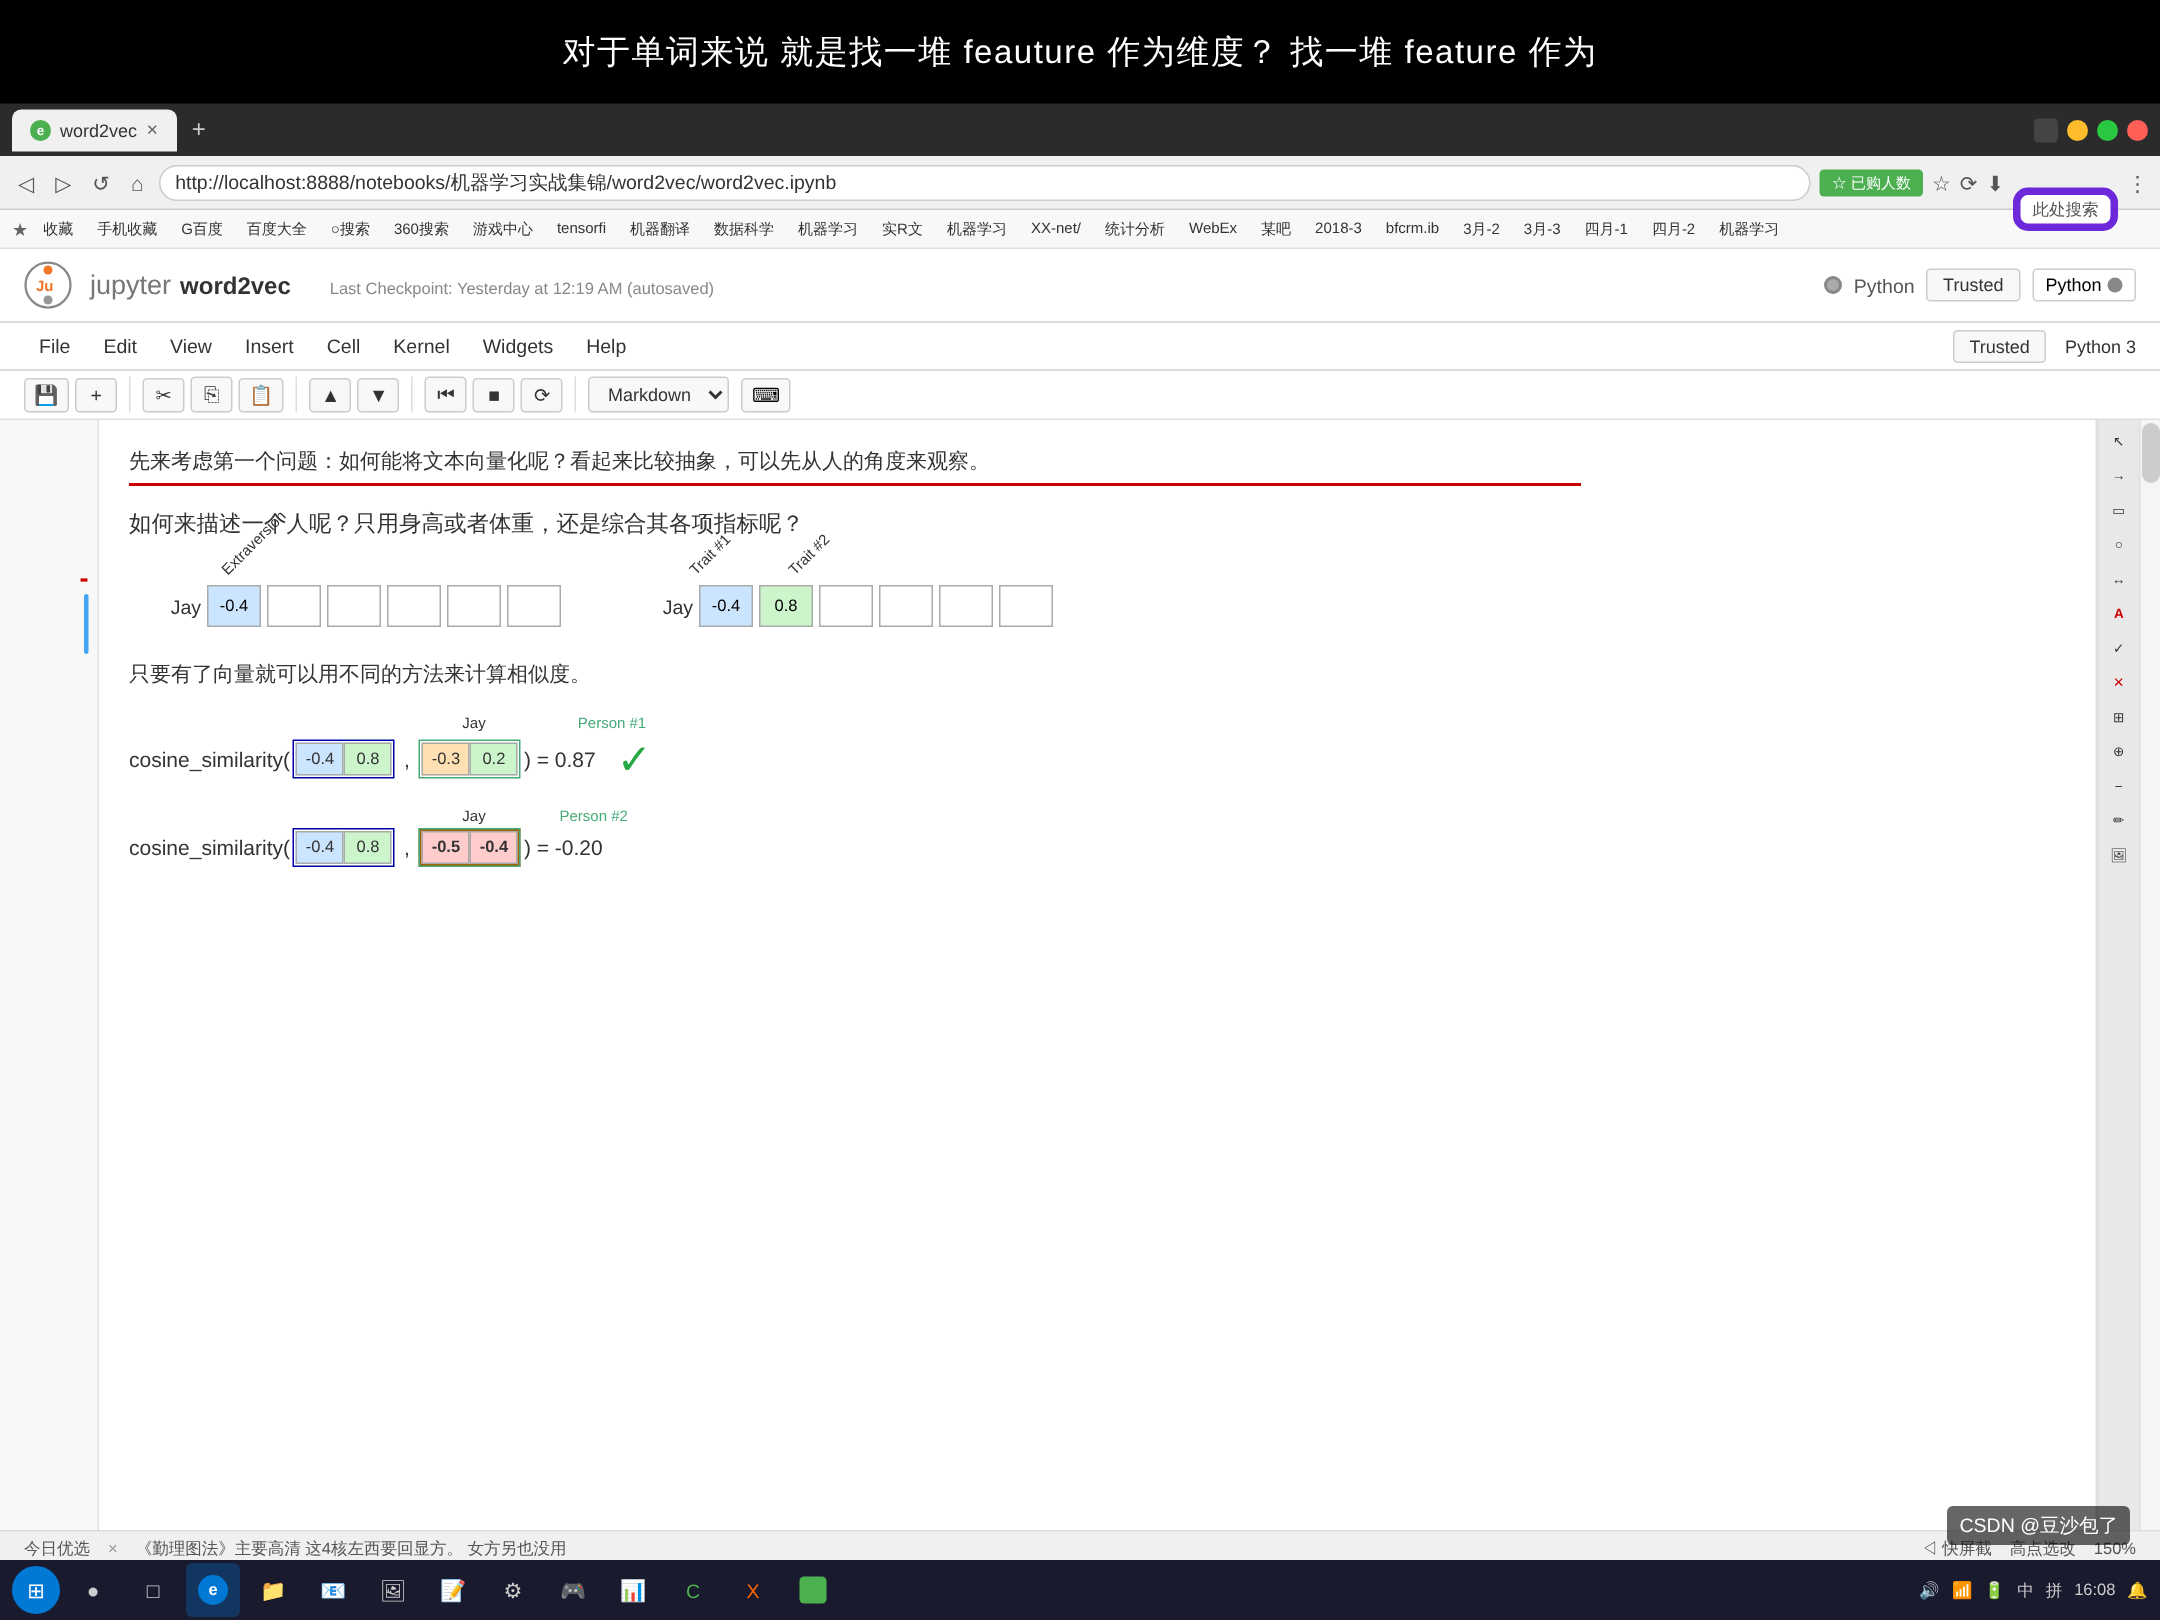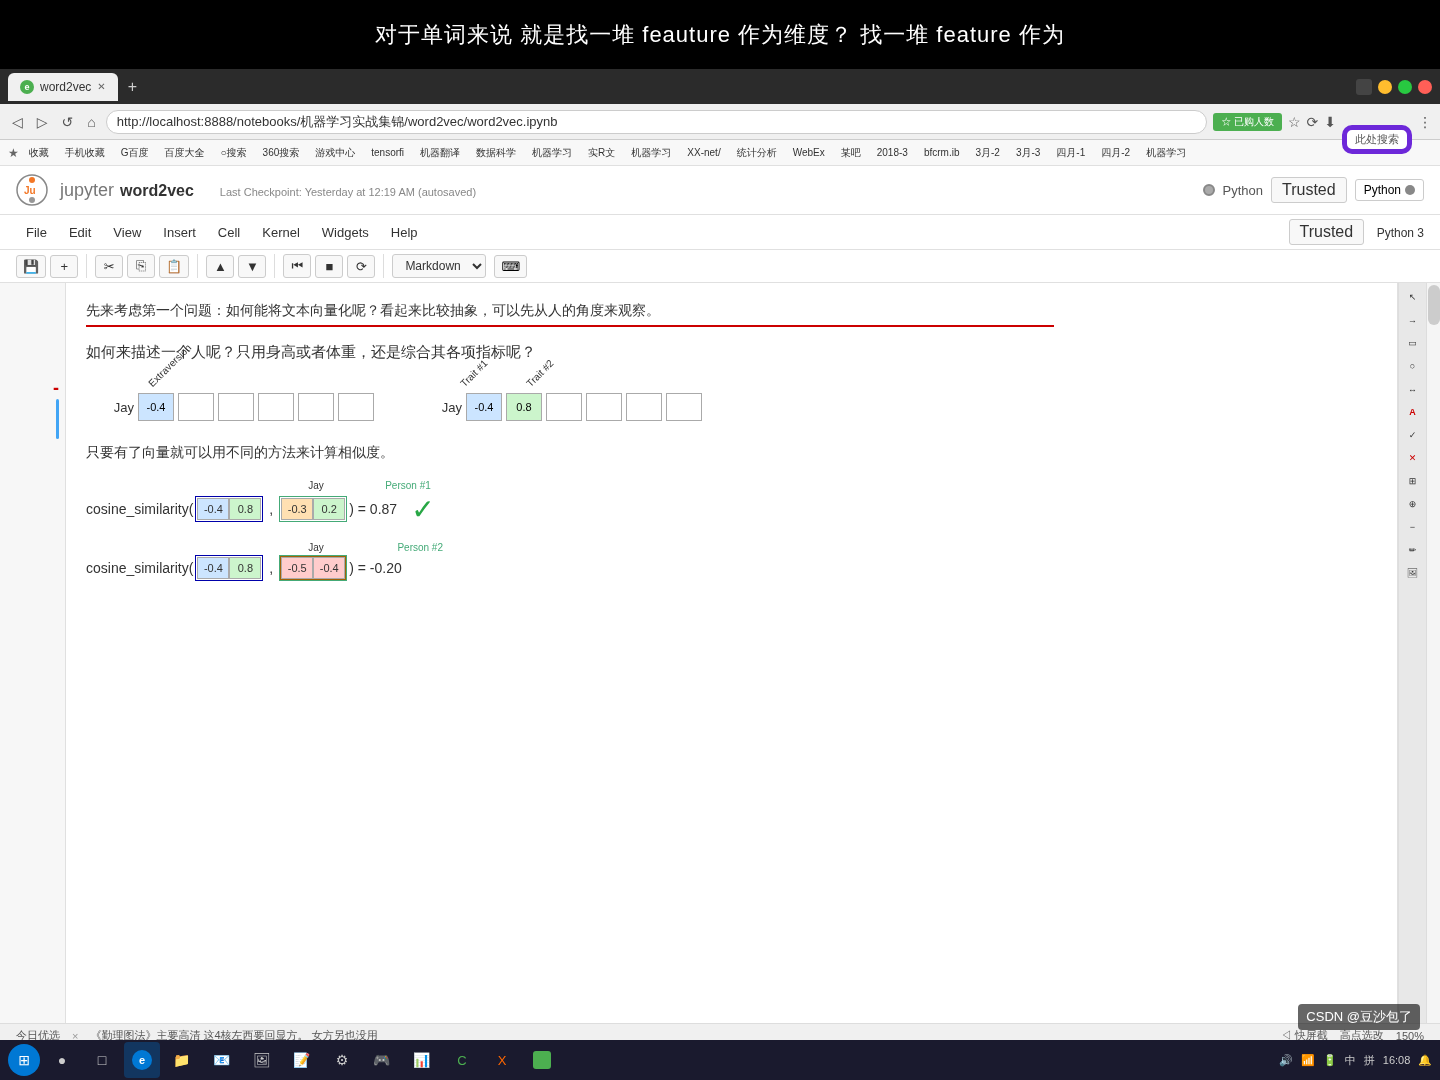--- a/index.html
+++ b/index.html
@@ -161,21 +161,21 @@
       margin-left: auto;
       display: flex;
       align-items: center;
       gap: 8px;
     }
     .trusted-btn {
       background: #f8f8f8;
       border: 1px solid #ccc;
       border-radius: 3px;
       padding: 3px 10px;
-      font-size: 16px;
+      font-size: 12px;
       cursor: pointer;
       color: #333;
     }
 
     
     .menu-bar {
       background: #fff;
       border-bottom: 1px solid #e0e0e0;
       display: flex;
       align-items: center;
@@ -508,32 +508,32 @@
         </div>
         <span> ) = 0.87</span>
         <span style="color:#28a745;font-size:28px;margin-left:12px;">✓</span>
       </div>
     </div>
 
     <div style="margin:8px 0;">
 
       <div style="display:flex;align-items:flex-end;gap:4px;margin-bottom:2px;margin-left:195px;">
         <span style="font-size:10px;color:#333;width:70px;text-align:center;">Jay</span>
-        <span style="font-size:10px;color:#4a7;width:70px;text-align:right;margin-left:18px;">Person #2</span>
+        <span style="font-size:10px;color:#4a7;width:70px;text-align:left;margin-left:18px;">Person #2</span>
       </div>
       <div style="display:flex;align-items:center;font-size:14px;color:#333;gap:2px;">
         <span>cosine_similarity(</span>
 
         <div style="display:flex;border:1px solid #00a;padding:1px;background:#fff;">
           <div style="width:32px;height:22px;border:1px solid #aaa;background:#cce5ff;display:flex;align-items:center;justify-content:center;font-size:11px;">-0.4</div>
           <div style="width:32px;height:22px;border:1px solid #aaa;background:#ccf5cc;display:flex;align-items:center;justify-content:center;font-size:11px;">0.8</div>
         </div>
         <span style="margin:0 4px;"> , </span>
 
-        <div style="display:flex;border:1px solid #4a7;padding:1px;background:#a16207;">
+        <div style="display:flex;border:1px solid #4a7;padding:1px;background:#a16207;font-weight:bold;">
           <div style="width:32px;height:22px;border:1px solid #aaa;background:#ffcccc;display:flex;align-items:center;justify-content:center;font-size:11px;">-0.5</div>
           <div style="width:32px;height:22px;border:1px solid #aaa;background:#ffcccc;display:flex;align-items:center;justify-content:center;font-size:11px;">-0.4</div>
         </div>
         <span> ) = -0.20</span>
       </div>
     </div>
 
   </div>
 
   <div style="width:28px;background:#e8e8e8;border-left:1px solid #ddd;display:flex;flex-direction:column;align-items:center;padding:4px 2px;gap:3px;">

